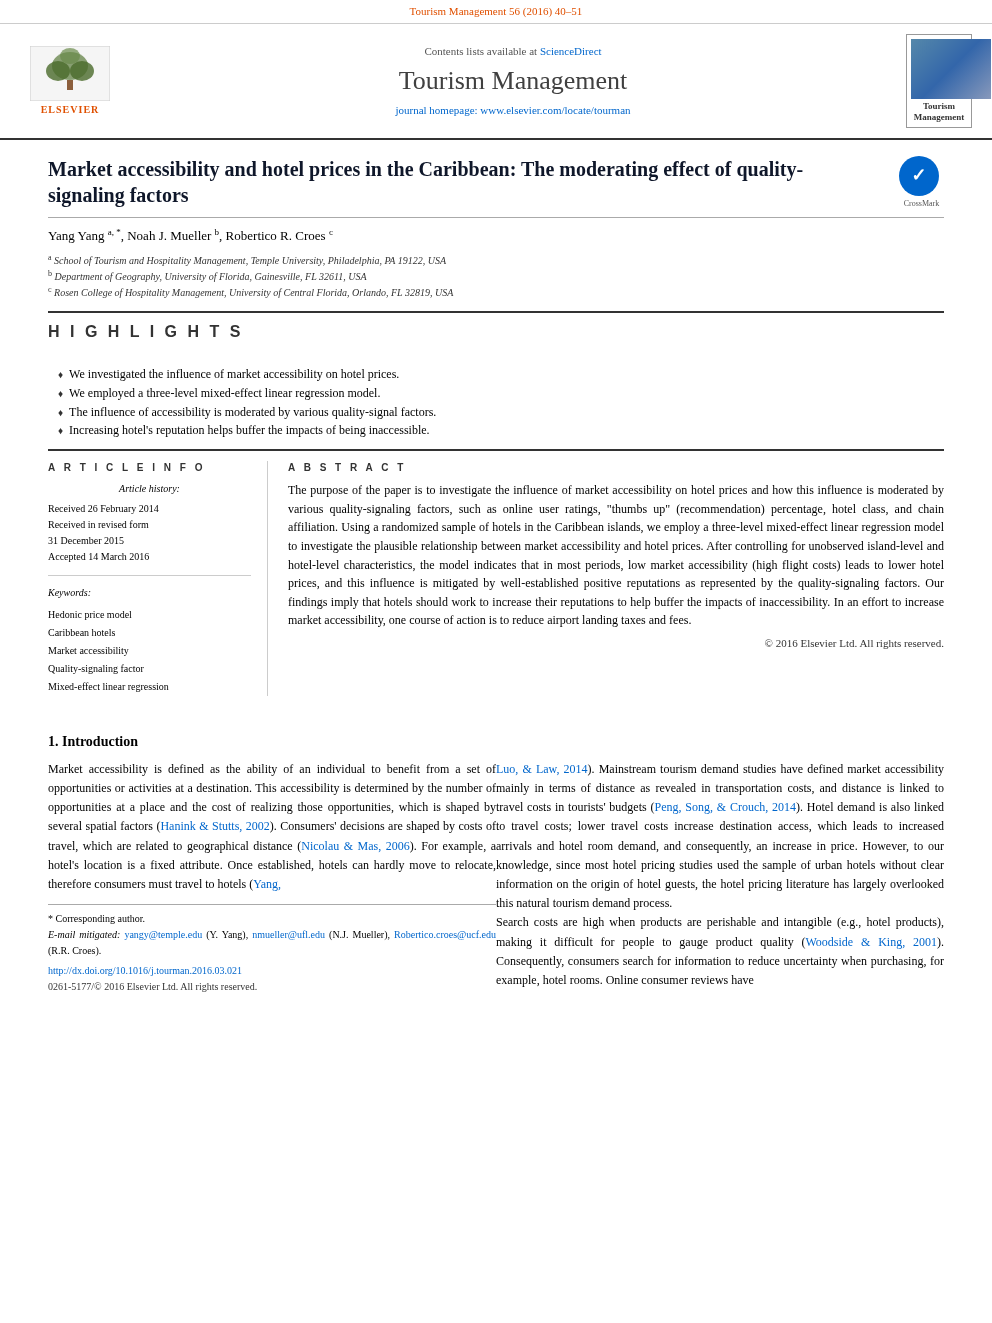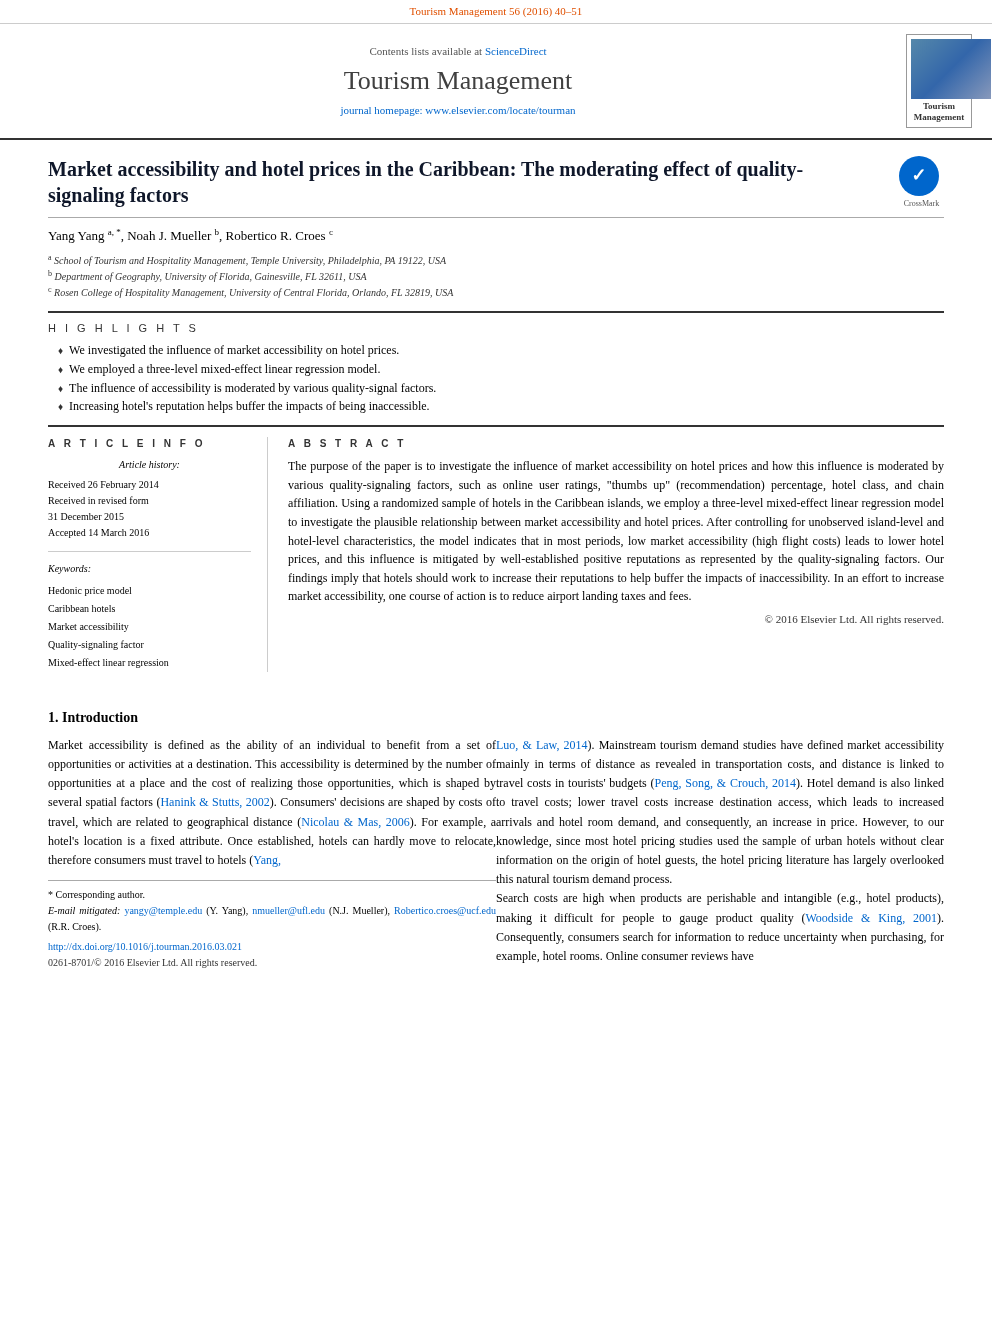--- a/index.html
+++ b/index.html
@@ -152,26 +152,26 @@
     }
     hr.thick-divider {
       border: none;
       border-top: 2px solid #333;
       margin: 8px 0;
     }
     .highlights-section {
       margin-bottom: 10px;
     }
     .highlights-heading {
-      font-size: 11px;
+      font-size: 16px;
       letter-spacing: 3px;
       color: #333;
-      margin-bottom: 6px;
+      margin-bottom: 23px;
       font-family: Arial, sans-serif;
-      font-weight: normal;
+      font-weight: bold;
     }
     .highlights-list {
       list-style: none;
       padding-left: 10px;
     }
     .highlights-list li {
       font-size: 12px;
       margin-bottom: 2px;
       display: flex;
       gap: 6px;
@@ -280,20 +280,32 @@
   </style>
 </head>
 <body>
 
 <div class="top-bar">
   <span>Tourism Management 56 (2016) 40–51</span>
 </div>
 
 <div class="journal-header">
 
+  <div class="elsevier-logo">
+    <svg class="elsevier-tree-svg" viewBox="0 0 80 55">
+      <rect width="80" height="55" fill="#f5f5f5" stroke="#ccc"></rect>
+
+      <ellipse cx="40" cy="20" rx="18" ry="14" fill="#5a7a3a" opacity="0.7"></ellipse>
+      <ellipse cx="28" cy="25" rx="12" ry="10" fill="#4a6a2a" opacity="0.8"></ellipse>
+      <ellipse cx="52" cy="25" rx="12" ry="10" fill="#4a6a2a" opacity="0.8"></ellipse>
+      <rect x="37" y="34" width="6" height="10" fill="#8B5E3C"></rect>
+      <ellipse cx="40" cy="10" rx="10" ry="8" fill="#6a8a4a" opacity="0.7"></ellipse>
+    </svg>
+    <div class="elsevier-text">ELSEVIER</div>
+  </div>
 
   <div class="journal-center">
     <div class="contents-line">
       <span>Contents lists available at</span>
       <a href="#">ScienceDirect</a>
     </div>
     <div class="journal-title">Tourism Management</div>
     <div class="journal-homepage">
       <span>journal homepage:</span>
       <a href="#">www.elsevier.com/locate/tourman</a>
@@ -400,21 +412,21 @@
         <div>* Corresponding author.</div>
         <div>
           <em>E-mail mitigated:</em>
           <a href="#">yangy@temple.edu</a> (Y. Yang),
           <a href="#">nmueller@ufl.edu</a> (N.J. Mueller),
           <a href="#">Robertico.croes@ucf.edu</a> (R.R. Croes).
         </div>
         <div class="doi-line">
           <a href="#">http://dx.doi.org/10.1016/j.tourman.2016.03.021</a>
         </div>
-        <div class="issn-line">0261-8701/© 2016 Elsevier Ltd. All rights reserved.</div>
+        <div class="issn-line">0261-5177/© 2016 Elsevier Ltd. All rights reserved.</div>
       </div>
     </div>
 
     <div class="body-right">
       <p>
         <a href="#">Luo, &amp; Law, 2014</a>). Mainstream tourism demand studies have defined market accessibility mainly in terms of distance as revealed in transportation costs, and distance is linked to travel costs in tourists' budgets (<a href="#">Peng, Song, &amp; Crouch, 2014</a>). Hotel demand is also linked to travel costs; lower travel costs increase destination access, which leads to increased arrivals and hotel room demand, and consequently, an increase in price. However, to our knowledge, since most hotel pricing studies used the sample of urban hotels without clear information on the origin of hotel guests, the hotel pricing literature has largely overlooked this natural tourism demand process.
       </p>
       <p>
         Search costs are high when products are perishable and intangible (e.g., hotel products), making it difficult for people to gauge product quality (<a href="#">Woodside &amp; King, 2001</a>). Consequently, consumers search for information to reduce uncertainty when purchasing, for example, hotel rooms. Online consumer reviews have
       </p>

